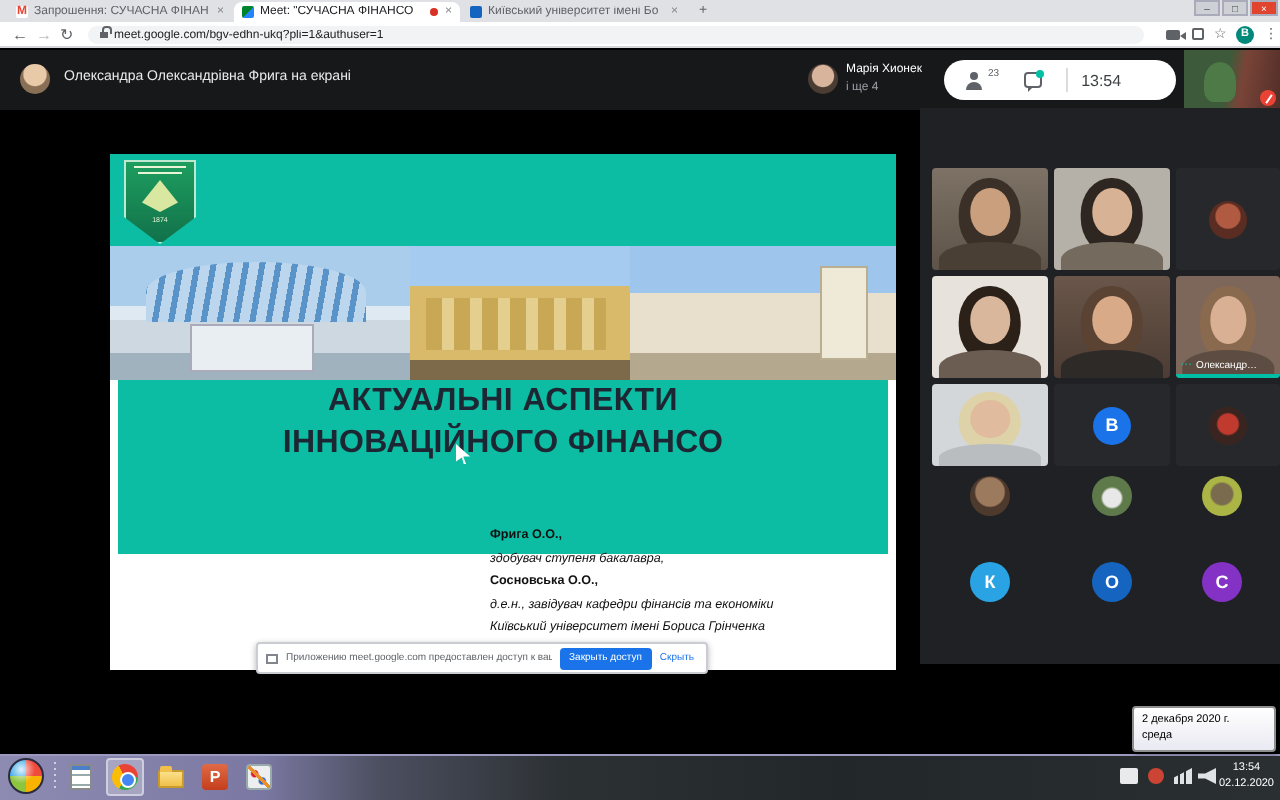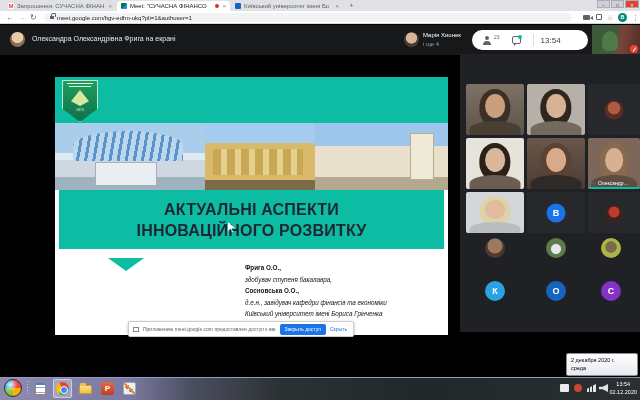--- a/index.html
+++ b/index.html
@@ -64,21 +64,21 @@
   .crest .emb{width:18px;height:16px;margin-top:3px;background:#d8e8a0;clip-path:polygon(50% 0,100% 70%,50% 100%,0 70%);}
   .crestyear{font-size:3.5px;color:#eaf5d8;margin-top:2px;}
   .photos{position:absolute;left:0;top:46px;width:393px;height:67px;display:flex;}
   .ph1{width:150px;background:linear-gradient(#a9cdea 0 45%,#dfe9f2 45% 55%,#cdd8e0 55% 80%,#9fb2bd 80%);position:relative;}
   .ph1::before{content:"";position:absolute;left:18px;top:8px;width:110px;height:30px;border-radius:50% 50% 0 0;background:repeating-linear-gradient(100deg,#5a93c8 0 3px,#bcd6ee 3px 8px);}
   .ph1::after{content:"";position:absolute;left:40px;bottom:4px;width:60px;height:22px;background:#e9eef2;border:1px solid #aab;}
   .ph2{width:110px;background:linear-gradient(#a5cbf0 0 30%,#d9b96a 30% 85%,#7d6a4a 85%);position:relative;}
   .ph2::before{content:"";position:absolute;left:8px;top:26px;width:90px;height:26px;background:repeating-linear-gradient(90deg,#c9a855 0 8px,#e4cf8e 8px 14px);}
   .ph3{width:133px;background:linear-gradient(#9ec6ec 0 35%,#e8e0cc 35% 80%,#b4a98e 80%);position:relative;}
   .ph3::before{content:"";position:absolute;right:14px;top:10px;width:22px;height:45px;background:#efe9d8;border:1px solid #b9ae92;}
-  .titlepanel{position:absolute;left:4px;top:113px;width:385px;height:59px;background:#0cbda3;display:flex;flex-direction:column;justify-content:center;}
+  .titlepanel{position:absolute;left:4px;top:113px;width:385px;height:87px;background:#0cbda3;display:flex;flex-direction:column;justify-content:flex-start;}
   .titleline{font-size:16px;line-height:21px;font-weight:bold;color:#1d2733;text-align:center;letter-spacing:0.2px;white-space:nowrap;}
   .notch{position:absolute;left:53px;top:181px;width:0;height:0;border-left:18px solid transparent;border-right:18px solid transparent;border-top:13px solid #0cbda3;}
   .authors{position:absolute;left:190px;top:185px;width:200px;}
   .aline{font-size:6.3px;line-height:11.5px;color:#111;}
   .aline.b{font-weight:bold;}
   .aline.i{font-style:italic;}
   .cursor{position:absolute;left:173px;top:145px;width:7px;height:10px;background:#fff;clip-path:polygon(0 0,100% 62%,52% 62%,72% 100%,55% 100%,42% 68%,0 88%);filter:drop-shadow(0 0 0.5px #000);}
 
   
   .sharebar{position:absolute;left:128px;top:296px;width:226px;height:16px;background:#fff;border:1px solid #c9ccd1;border-radius:2px;box-shadow:0 1px 3px rgba(0,0,0,.3);display:flex;align-items:center;gap:4px;padding:0 4px;}
@@ -195,21 +195,21 @@
         <span class="emb"></span>
         <span class="crestyear">1874</span>
       </div>
       <div class="photos">
         <div class="ph1"></div>
         <div class="ph2"></div>
         <div class="ph3"></div>
       </div>
       <div class="titlepanel">
         <div class="titleline">АКТУАЛЬНІ АСПЕКТИ</div>
-        <div class="titleline">ІННОВАЦІЙНОГО РОЗВИТКУ</div>
+        <div class="titleline">ІННОВАЦІЙНОГО ФІНАНСО</div>
       </div>
       <div class="notch"></div>
       <div class="authors">
         <div class="aline b">Фрига О.О.,</div>
         <div class="aline i">здобувач ступеня бакалавра,</div>
         <div class="aline b">Сосновська О.О.,</div>
         <div class="aline i">д.е.н., завідувач кафедри фінансів та економіки</div>
         <div class="aline i">Київський університет імені Бориса Грінченка</div>
         <div class="aline i">м. Київ, Україна</div>
       </div>

